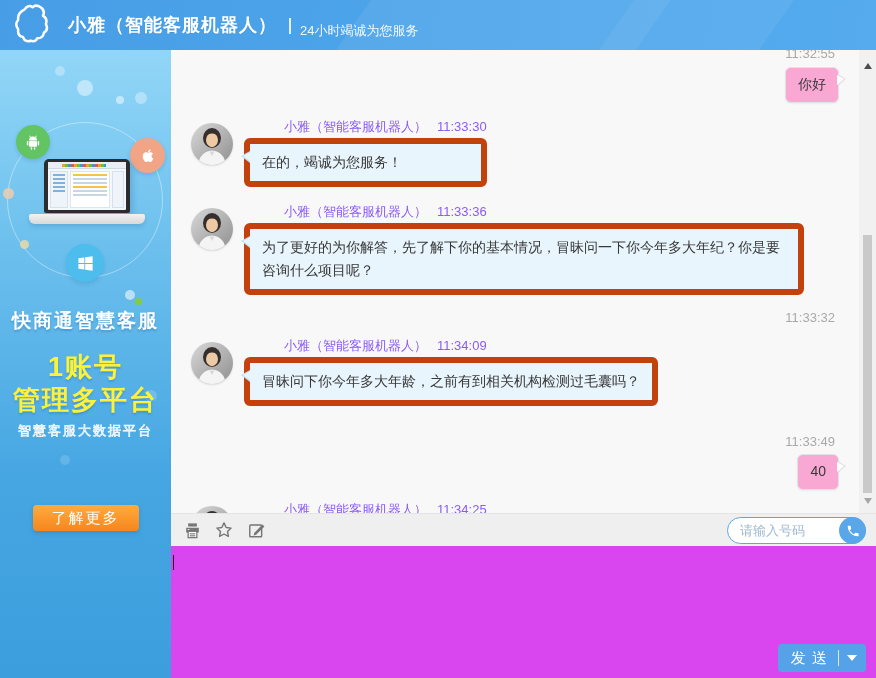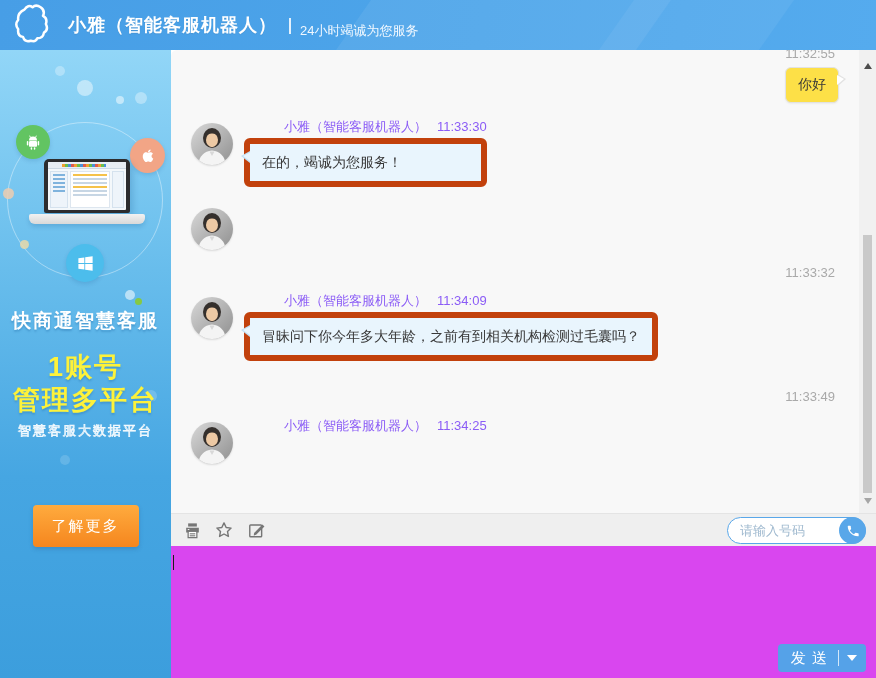--- a/index.html
+++ b/index.html
@@ -44,33 +44,33 @@
   .li-main i.hl { background:#f5c24a; }
   .li-right { position:absolute; top:9px; right:2px; width:12px; bottom:2px; background:#eef4fa; border:1px solid #d5e2ee; }
   .laptop-base { position:absolute; left:29px; top:164px; width:116px; height:10px;
     background:linear-gradient(180deg,#f2f2f2,#d9d9d9); border-radius:2px 2px 6px 6px; box-shadow:0 3px 4px rgba(0,60,120,0.15); }
   .sb-brand { position:absolute; top:258px; width:100%; text-align:center; color:#fff; font-size:19px; font-weight:bold;
     letter-spacing:2px; text-shadow:0 2px 2px rgba(30,100,160,0.35); }
   .sb-slogan { position:absolute; top:301px; width:100%; text-align:center; color:#fdf23a; font-size:27px; font-weight:bold;
     line-height:33px; letter-spacing:2px; text-shadow:0 2px 2px rgba(30,100,160,0.3); }
   .sb-tagline { position:absolute; top:372px; width:100%; text-align:center; font-size:13px; letter-spacing:2px;
     color:rgba(255,255,255,0.45); -webkit-text-stroke:0.7px rgba(255,255,255,0.9); }
-  .sb-cta { position:absolute; top:455px; left:50%; transform:translateX(-50%); width:106px; height:42px;
+  .sb-cta { position:absolute; top:455px; left:50%; transform:translateX(-50%); width:106px; height:26px;
     background:linear-gradient(180deg,#ffab3e,#f5861e); border-radius:4px; border:none; color:#fff; font-size:15px;
     letter-spacing:2px; box-shadow:0 2px 4px rgba(40,90,140,0.3); cursor:pointer; font-family:inherit; }
 
   
   .chat-panel { position:absolute; top:50px; left:171px; right:0; bottom:0; background:#f8f8f8;border-radius:6px; }
   .chat-scroll { position:absolute; top:0; left:0; right:17px; height:463px; overflow:hidden; }
   #message-list { padding:0 0 0 0; }
   .time-row { text-align:right; padding-right:24px; color:#a9a9a9; font-size:13px; height:18px; line-height:18px; margin-top:14px; }
   .time-row:first-child { margin-top:-5px; }
   .user-row { display:flex; justify-content:flex-end; padding-right:20px; margin-top:3px; }
   .bubble { position:relative; border-radius:6px; padding:6px 12px; font-size:14px; color:#383838; line-height:1.55; }
-  .user-bubble { background:#fde047; border:1px solid #e2e2e2; box-shadow:0 1px 2px rgba(0,0,0,0.05); }
+  .user-bubble { background:#f9a8d4; border:1px solid #e2e2e2; box-shadow:0 1px 2px rgba(0,0,0,0.05); }
   .user-bubble::before { content:''; position:absolute; right:-8px; top:6px;
     border-top:5px solid transparent; border-bottom:7px solid transparent; border-left:8px solid #e2e2e2; }
   .user-bubble::after { content:''; position:absolute; right:-6px; top:7px;
     border-top:4px solid transparent; border-bottom:6px solid transparent; border-left:7px solid #fff; }
   .bot-row { display:flex; padding-left:20px; margin-top:15px; }
   .bot-row.r2 { margin-top:16px; } .bot-row.r3 { margin-top:10px; } .bot-row.r4 { margin-top:11px; }
   .time-row.t2 { margin-top:14px; } .time-row.t3 { margin-top:27px; }
   .user-row.u1 { margin-top:4px; }
   .bot-avatar { width:42px; height:42px; border-radius:50%; overflow:hidden; flex:none; margin-top:5px;
     box-shadow:0 1px 2px rgba(0,0,0,0.12); }
@@ -239,20 +239,24 @@
                   <stop offset="1" stop-color="#8f8f8f"></stop>
                 </linearGradient>
               </defs>
               <rect width="42" height="42" fill="url(#ag)"></rect>
               <ellipse cx="21" cy="15" rx="9" ry="10" fill="#35302d"></ellipse>
               <ellipse cx="21" cy="17" rx="6" ry="7.2" fill="#edc9a4"></ellipse>
               <path d="M13.5 15 Q14 8.5 21 8 Q28 8.5 28.5 15 Q26 10.5 21 10.5 Q16 10.5 13.5 15 Z" fill="#35302d"></path>
               <path d="M7 42 Q9 28.5 21 27.5 Q33 28.5 35 42 Z" fill="#f4f4f4"></path>
               <path d="M18.5 28.5 L21 33 L23.5 28.5 Z" fill="#d8d8d8"></path>
             </svg></div>
+          <div class="bot-content">
+            <div class="bot-meta"><span class="bname">小雅（智能客服机器人）</span><span class="btime">11:33:36</span></div>
+            <div class="bubble bot-bubble">为了更好的为你解答，先了解下你的基本情况，冒昧问一下你今年多大年纪？你是要咨询什么项目呢？</div>
+          </div>
         </div>
         <div class="time-row t2">11:33:32</div>
         <div class="bot-row r3">
           <div class="bot-avatar"><svg width="42" height="42" viewBox="0 0 42 42">
               <defs>
                 <linearGradient id="ag" x1="0" y1="0" x2="1" y2="1">
                   <stop offset="0" stop-color="#d9d9d9"></stop>
                   <stop offset="1" stop-color="#8f8f8f"></stop>
                 </linearGradient>
               </defs>
@@ -262,20 +266,23 @@
               <path d="M13.5 15 Q14 8.5 21 8 Q28 8.5 28.5 15 Q26 10.5 21 10.5 Q16 10.5 13.5 15 Z" fill="#35302d"></path>
               <path d="M7 42 Q9 28.5 21 27.5 Q33 28.5 35 42 Z" fill="#f4f4f4"></path>
               <path d="M18.5 28.5 L21 33 L23.5 28.5 Z" fill="#d8d8d8"></path>
             </svg></div>
           <div class="bot-content">
             <div class="bot-meta"><span class="bname">小雅（智能客服机器人）</span><span class="btime">11:34:09</span></div>
             <div class="bubble bot-bubble">冒昧问下你今年多大年龄，之前有到相关机构检测过毛囊吗？</div>
           </div>
         </div>
         <div class="time-row t3">11:33:49</div>
+        <div class="user-row u3">
+          <div class="bubble user-bubble">40</div>
+        </div>
         <div class="bot-row r4">
           <div class="bot-avatar"><svg width="42" height="42" viewBox="0 0 42 42">
               <defs>
                 <linearGradient id="ag" x1="0" y1="0" x2="1" y2="1">
                   <stop offset="0" stop-color="#d9d9d9"></stop>
                   <stop offset="1" stop-color="#8f8f8f"></stop>
                 </linearGradient>
               </defs>
               <rect width="42" height="42" fill="url(#ag)"></rect>
               <ellipse cx="21" cy="15" rx="9" ry="10" fill="#35302d"></ellipse>

